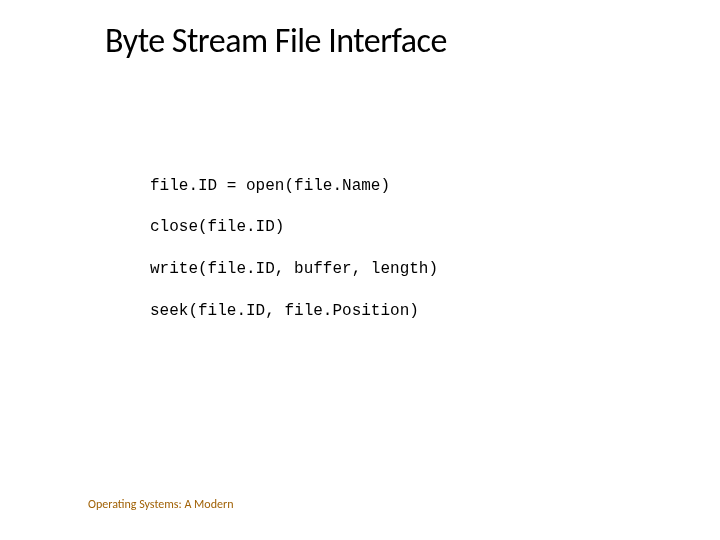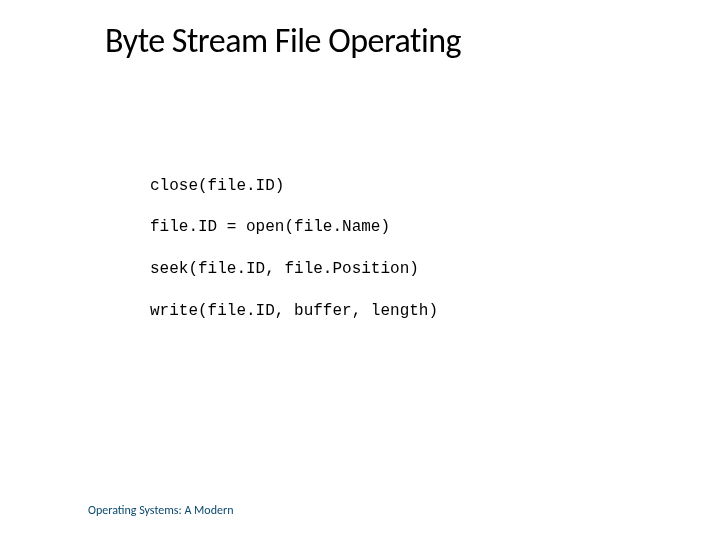--- a/index.html
+++ b/index.html
@@ -29,35 +29,35 @@
       top: 155px;
       left: 150px;
       font-family: "Courier New", Courier, monospace;
       font-size: 16px;
       line-height: 1.3;
       color: #000000;
       white-space: pre;
     }
     .footer-text {
       position: absolute;
-      bottom: 22px;
+      bottom: 28px;
       left: 88px;
       font-size: 12px;
       line-height: 1.25;
-      color: #0c4a6e;
+      color: #a16207;
       font-family: Calibri, Arial, sans-serif;
     }
   </style>
 </head>
 <body>
 
-<h1 class="slide-title">Byte Stream File Operating</h1>
+<h1 class="slide-title">Byte Stream File Interface</h1>
 
 <div class="code-block">
+<div>file.ID = open(file.Name)</div>
 <div>close(file.ID)</div>
-<div>file.ID = open(file.Name)</div>
+<div>write(file.ID, buffer, length)</div>
 <div>seek(file.ID, file.Position)</div>
-<div>write(file.ID, buffer, length)</div>
 </div>
 
 <div class="footer-text">
 <div>Operating Systems: A Modern</div>
 </div>
 
 </body></html>

